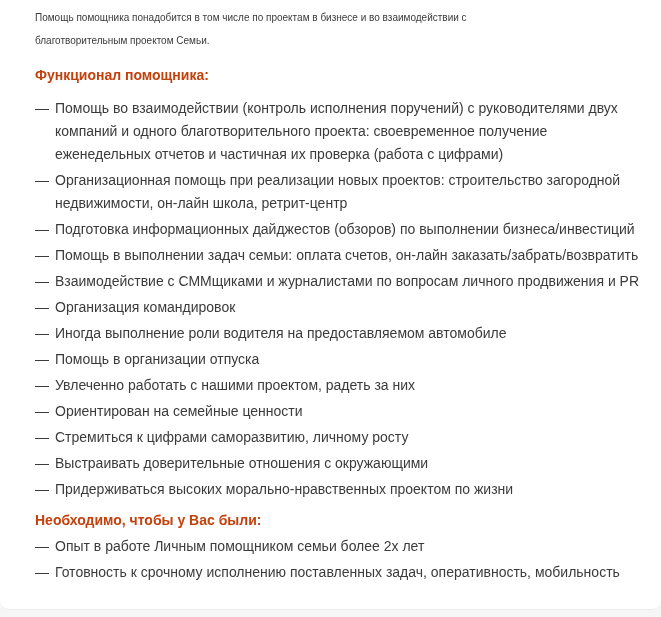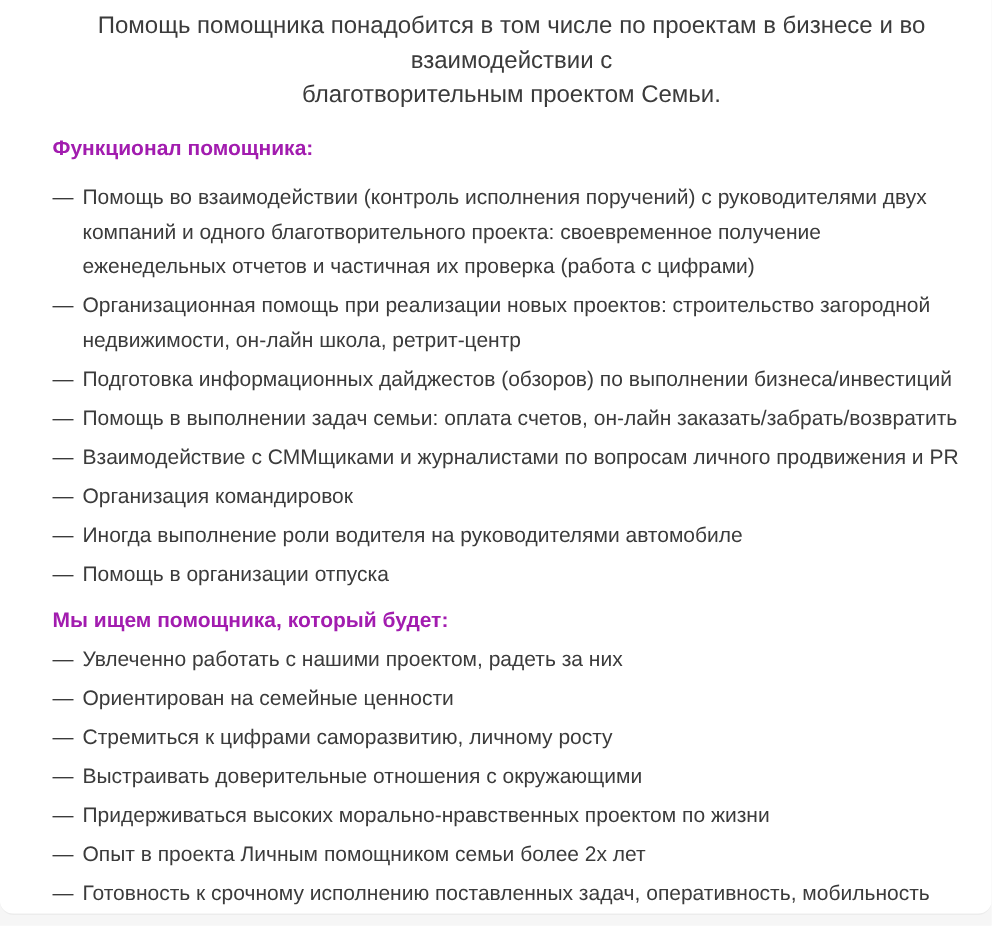--- a/index.html
+++ b/index.html
@@ -16,32 +16,31 @@
     width: 661px;
     height: 610px;
     background: #ffffff;
     border-radius: 0 0 9px 9px;
     border-bottom: 1px solid #ececec;
     padding: 6px 14px 0 35px;
     overflow: hidden;
   }
   .intro {
     margin: 0;
-    font-size: 16px;
+    font-size: 10px;
     line-height: 23px;
     color: #3b3b3b;
     white-space: pre-line;
-    text-align: center;
   }
   .section-title {
     margin: 8px 0 0 0;
     font-size: 14px;
     line-height: 23px;
     font-weight: bold;
-    color: #a21caf;
+    color: #c2410c;
   }
   section.first .section-title { margin-top: 12px; }
   .dash-list {
     list-style: none;
     margin: 3px 0 0 0;
     padding: 0;
   }
   section.first .dash-list { margin-top: 10px; }
   .dash-item {
     display: flex;
@@ -93,30 +92,29 @@
           <li class="dash-item">
     <span class="dash">—</span>
     <span class="item-text">Взаимодействие с СММщиками и журналистами по вопросам личного продвижения и PR</span>
   </li>
           <li class="dash-item">
     <span class="dash">—</span>
     <span class="item-text">Организация командировок</span>
   </li>
           <li class="dash-item">
     <span class="dash">—</span>
-    <span class="item-text">Иногда выполнение роли водителя на руководителями автомобиле</span>
+    <span class="item-text">Иногда выполнение роли водителя на предоставляемом автомобиле</span>
   </li>
           <li class="dash-item">
     <span class="dash">—</span>
     <span class="item-text">Помощь в организации отпуска</span>
   </li>
         </ul>
   </section>
       <section>
-    <h3 class="section-title">Мы ищем помощника, который будет:</h3>
     <ul class="dash-list">
           <li class="dash-item">
     <span class="dash">—</span>
     <span class="item-text">Увлеченно работать с нашими проектом, радеть за них</span>
   </li>
           <li class="dash-item">
     <span class="dash">—</span>
     <span class="item-text">Ориентирован на семейные ценности</span>
   </li>
           <li class="dash-item">
@@ -127,24 +125,25 @@
     <span class="dash">—</span>
     <span class="item-text">Выстраивать доверительные отношения с окружающими</span>
   </li>
           <li class="dash-item">
     <span class="dash">—</span>
     <span class="item-text">Придерживаться высоких морально-нравственных проектом по жизни</span>
   </li>
         </ul>
   </section>
       <section>
+    <h3 class="section-title">Необходимо, чтобы у Вас были:</h3>
     <ul class="dash-list">
           <li class="dash-item">
     <span class="dash">—</span>
-    <span class="item-text">Опыт в проекта Личным помощником семьи более 2х лет</span>
+    <span class="item-text">Опыт в работе Личным помощником семьи более 2х лет</span>
   </li>
           <li class="dash-item">
     <span class="dash">—</span>
     <span class="item-text">Готовность к срочному исполнению поставленных задач, оперативность, мобильность</span>
   </li>
         </ul>
   </section>
     </div>
 </div>
 

